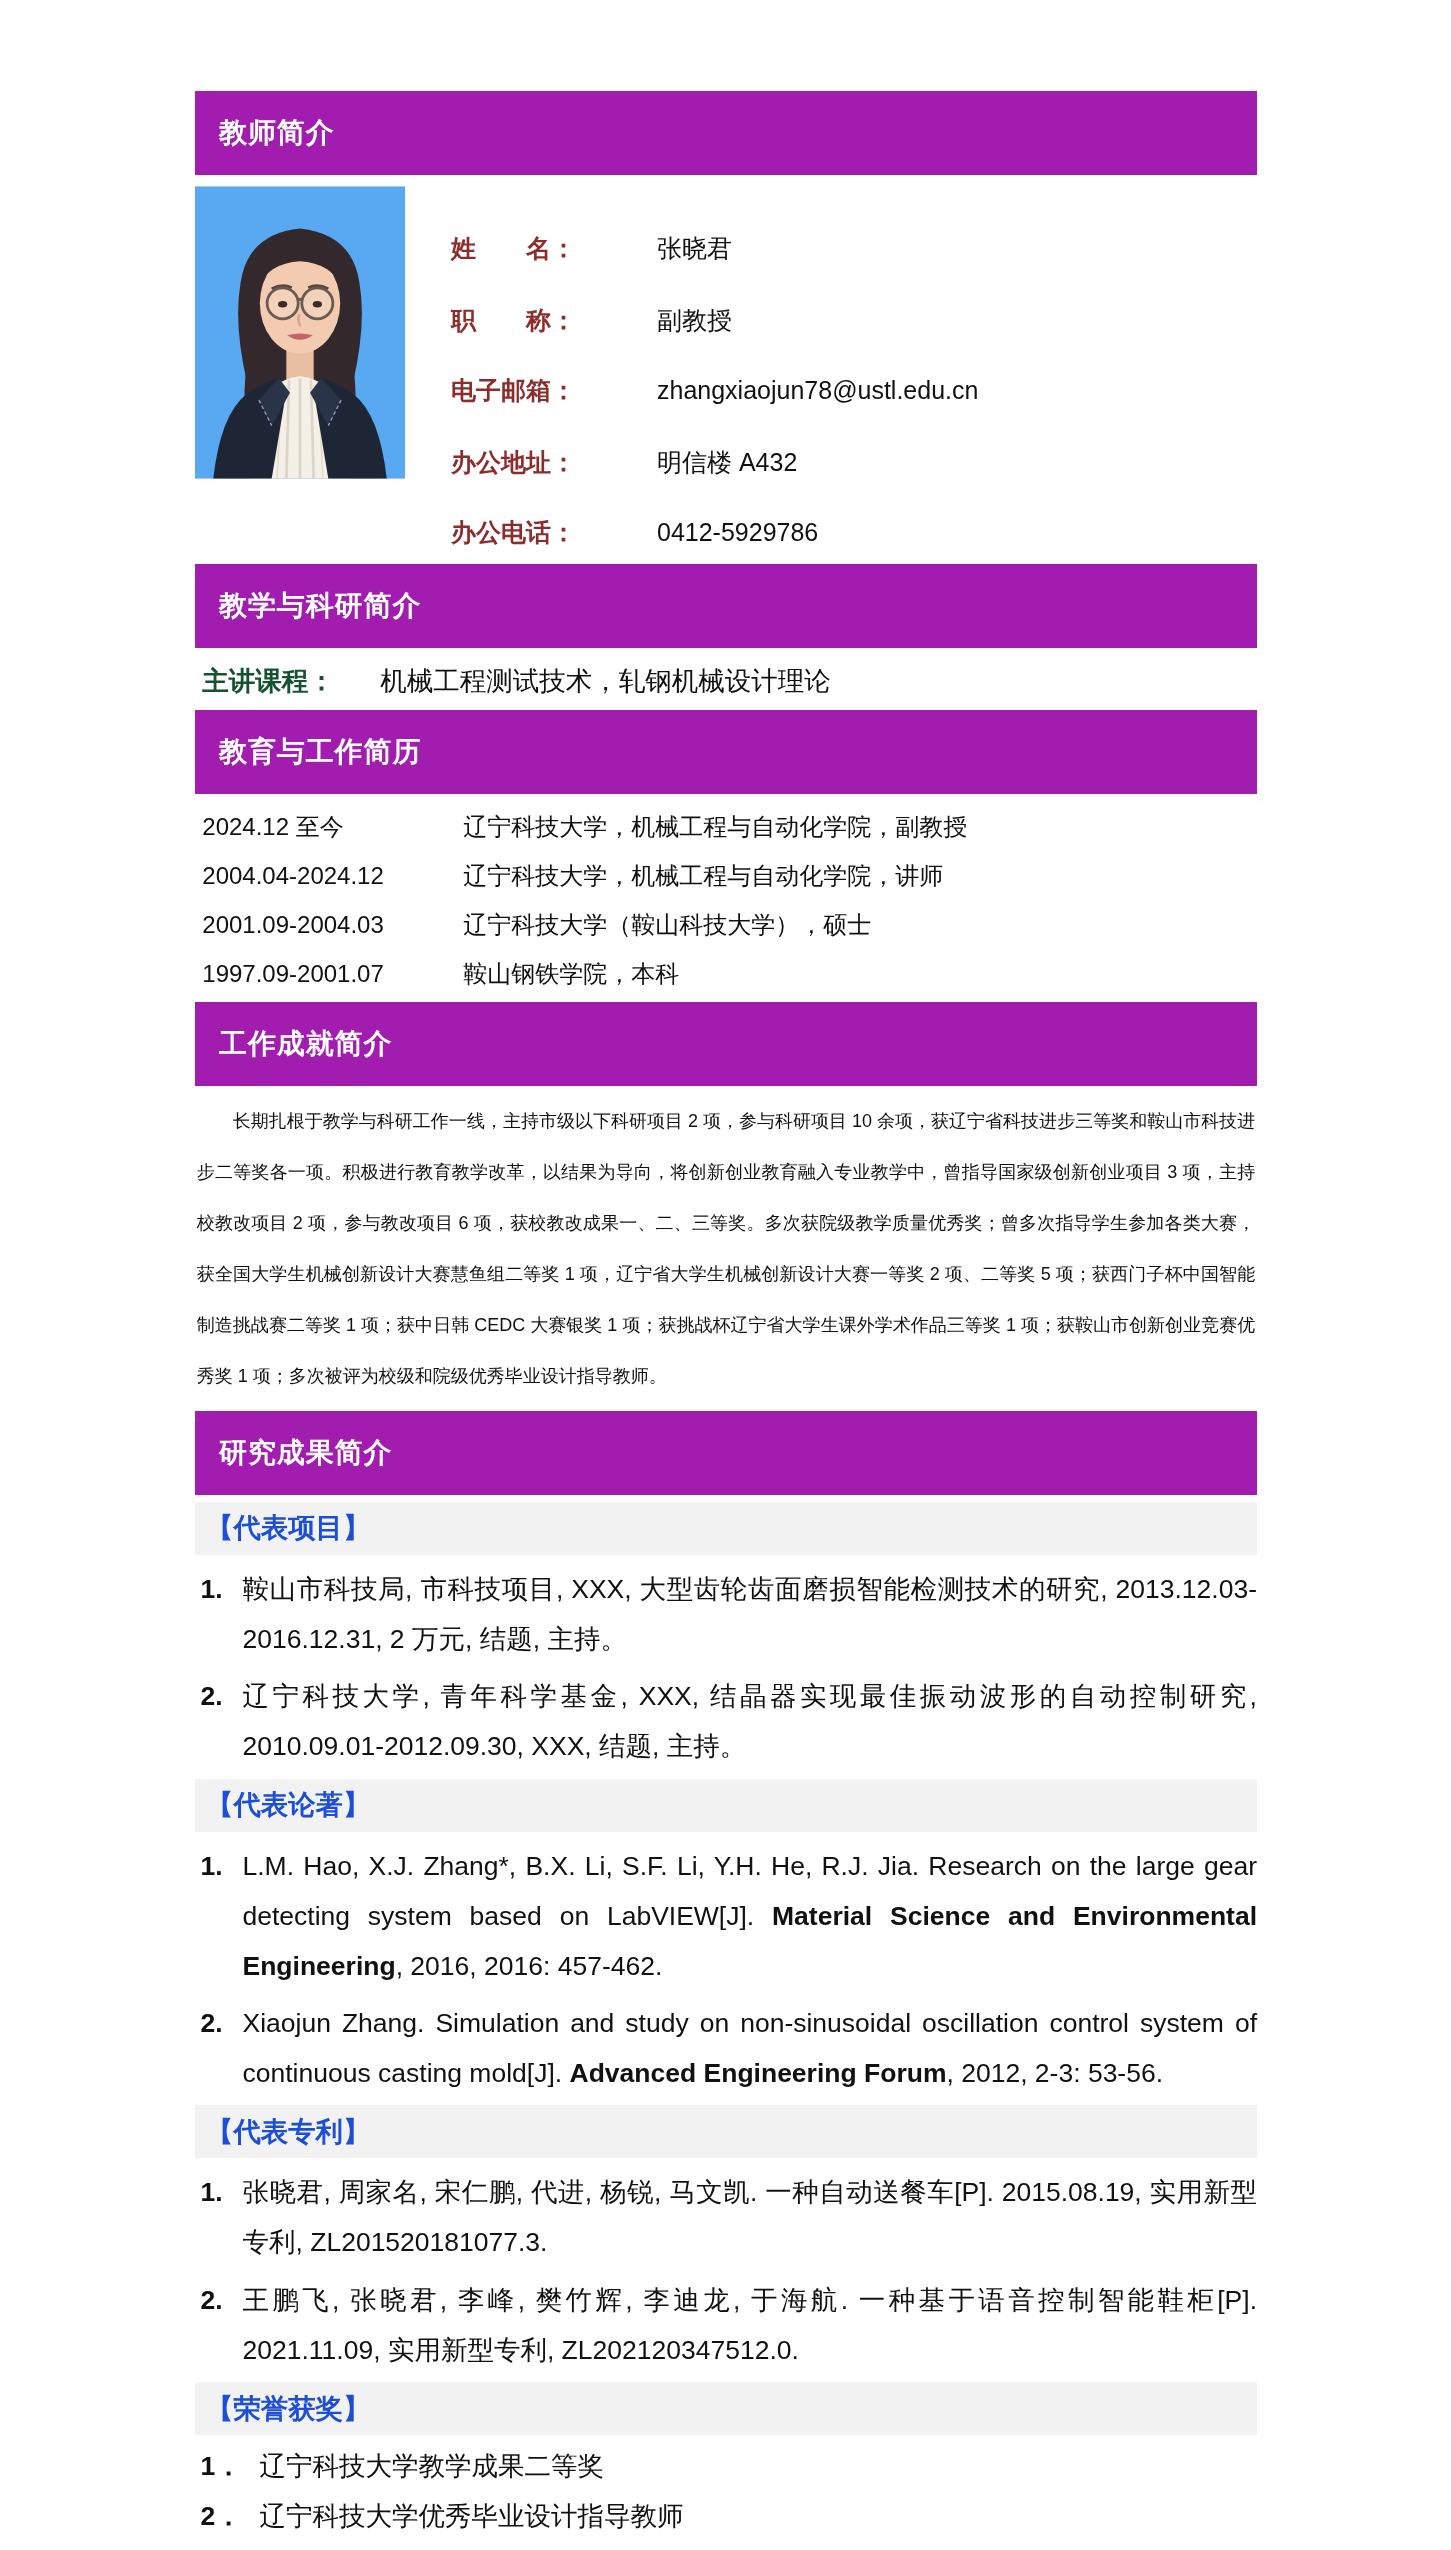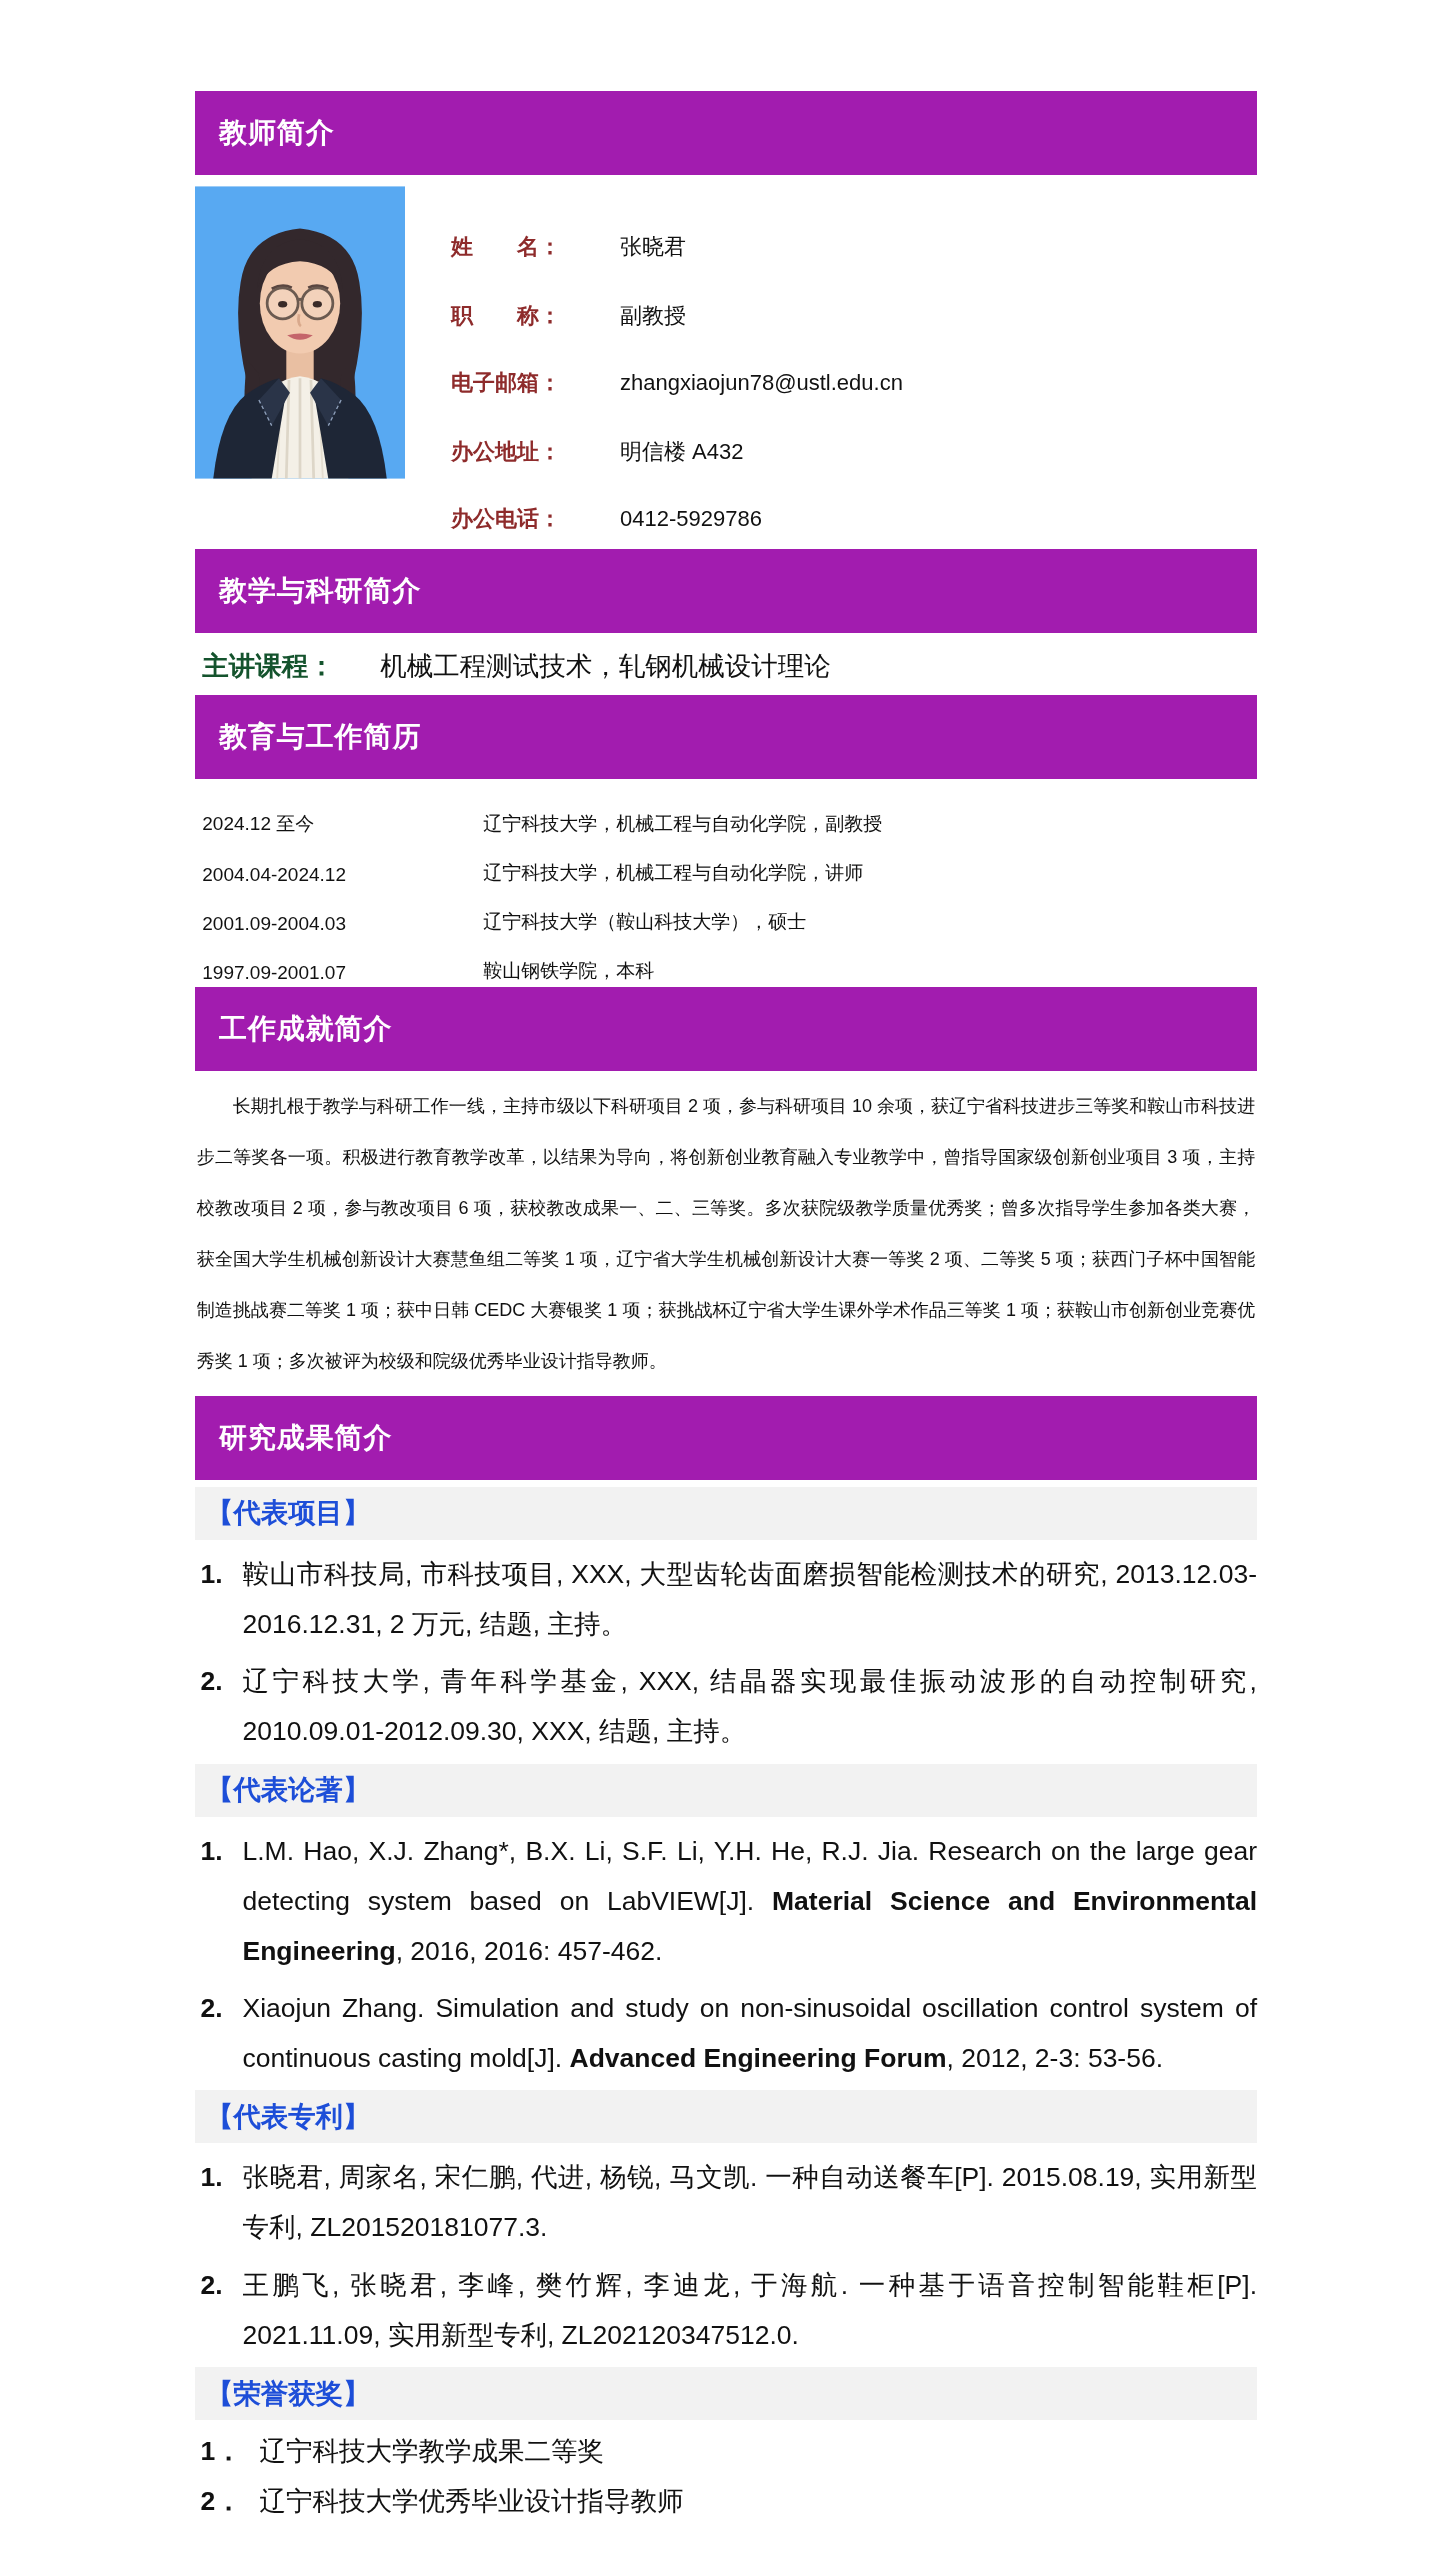--- a/index.html
+++ b/index.html
@@ -12,30 +12,30 @@
   
   .bar{
     background:#a21caf;color:#fff;font-weight:bold;font-size:28px;
     height:84px;display:flex;align-items:center;padding-left:24px;
     letter-spacing:0.9px;box-sizing:border-box;
   }
   
   .profile{display:flex;margin:11px 0 7.3px;}
   .photo{width:210px;height:293px;flex:none;display:block;}
   .fields{flex:1;margin-left:46px;display:flex;flex-direction:column;justify-content:space-between;padding:7.3px 0;}
-  .field{display:flex;align-items:baseline;font-size:22px;}
+  .field{display:flex;align-items:baseline;font-size:25px;gap:37px;}
   .field .lab{color:#8E2B2B;font-weight:bold;width:169px;flex:none;}
   .field .val{color:#111;margin-top:39px;}
   
   .kv-rows{padding:9.1px 0 3.7px;}
   .kv{display:flex;height:49px;align-items:center;font-size:26.5px;padding-left:7.3px;}
   .kv .lab{color:#14532d;font-weight:bold;width:178px;flex:none;}
   
   .timeline{padding:9.1px 0 3.7px;}
-  .trow{display:flex;height:49px;align-items:flex-end;font-size:19px;padding-left:7.3px;gap:20px;}
+  .trow{display:flex;height:49px;align-items:center;font-size:24px;padding-left:7.3px;}
   .trow .period{width:261px;flex:none;}
   
   .para{font-size:18px;line-height:51px;text-align:justify;text-indent:2em;margin:9.1px 1.8px;}
   
   .subbar{
     background:#F2F2F2;height:53px;display:flex;align-items:center;
     padding-left:11px;color:#1d4ed8;font-weight:bold;font-size:27.4px;
     margin:7.3px 0 9.1px;box-sizing:border-box;
   }
   

